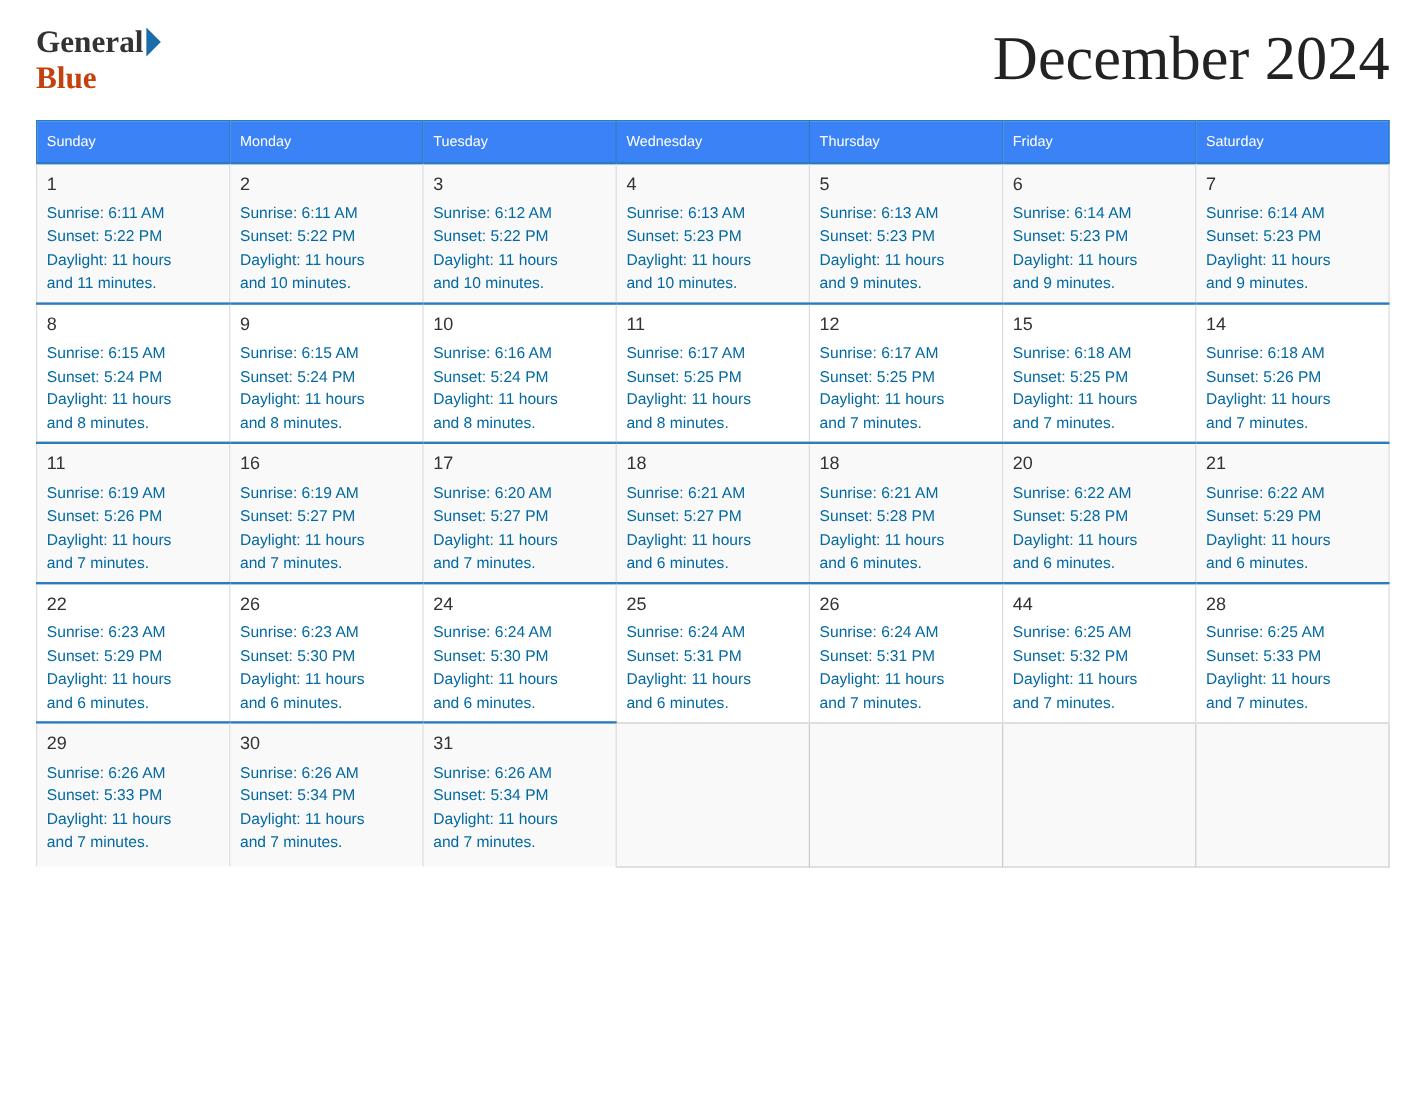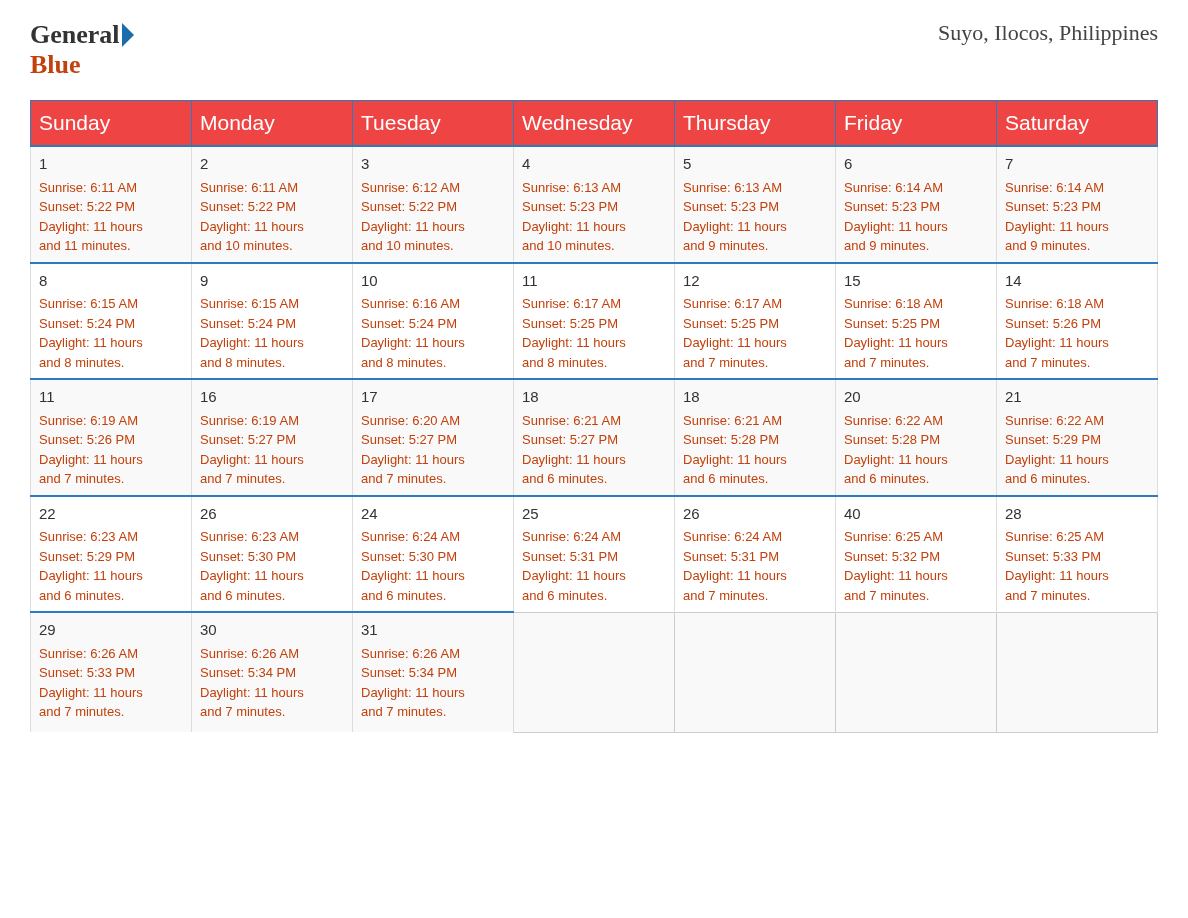--- a/index.html
+++ b/index.html
@@ -65,46 +65,46 @@
       font-size: 22px;
       color: #444;
       font-family: Georgia, serif;
     }
     table {
       width: 100%;
       border-collapse: collapse;
       table-layout: fixed;
     }
     thead tr th {
-      background-color: #ef4444;
+      background-color: #3b82f6;
       color: #fff;
       padding: 10px 8px;
       text-align: left;
-      font-size: 21px;
+      font-size: 12px;
       font-weight: normal;
       border: 1px solid #2d7bbf;
     }
     tbody tr td {
       vertical-align: top;
       padding: 6px 8px;
       border: 1px solid #ccc;
       font-size: 13px;
       color: #333;
       line-height: 1.5;
       height: 110px;
     }
     tbody tr td .day-num {
       font-size: 15px;
       color: #333;
       display: block;
       margin-bottom: 2px;
     }
     tbody tr td .day-info {
       font-size: 13px;
-      color: #c2410c;
+      color: #0369a1;
     }
     tbody tr:last-child td {
       height: 120px;
     }
     .empty-cell {
       background: #fff;
       border: 1px solid #ccc;
     }
     
     tbody tr:nth-child(odd) td {
@@ -138,21 +138,21 @@
   <div class="logo">
     <div class="logo-inner">
       <div class="logo-line1">
         <span class="logo-text-general">General</span>
         <span class="logo-arrow"></span>
       </div>
       <span class="logo-text-blue">Blue</span>
     </div>
   </div>
   <div class="title-area">
-    <div class="subtitle">Suyo, Ilocos, Philippines</div>
+    <div class="month-title">December 2024</div>
   </div>
 </div>
 
 <table>
   <thead>
     <tr>
       <th>Sunday</th>
       <th>Monday</th>
       <th>Tuesday</th>
       <th>Wednesday</th>
@@ -267,21 +267,21 @@
       </td>
         <td>
         <span class="day-num">25</span>
         <div class="day-info">Sunrise: 6:24 AM<br>Sunset: 5:31 PM<br>Daylight: 11 hours<br>and 6 minutes.</div>
       </td>
         <td>
         <span class="day-num">26</span>
         <div class="day-info">Sunrise: 6:24 AM<br>Sunset: 5:31 PM<br>Daylight: 11 hours<br>and 7 minutes.</div>
       </td>
         <td>
-        <span class="day-num">40</span>
+        <span class="day-num">44</span>
         <div class="day-info">Sunrise: 6:25 AM<br>Sunset: 5:32 PM<br>Daylight: 11 hours<br>and 7 minutes.</div>
       </td>
         <td>
         <span class="day-num">28</span>
         <div class="day-info">Sunrise: 6:25 AM<br>Sunset: 5:33 PM<br>Daylight: 11 hours<br>and 7 minutes.</div>
       </td>
       </tr>
       <tr>
         <td>
         <span class="day-num">29</span>

